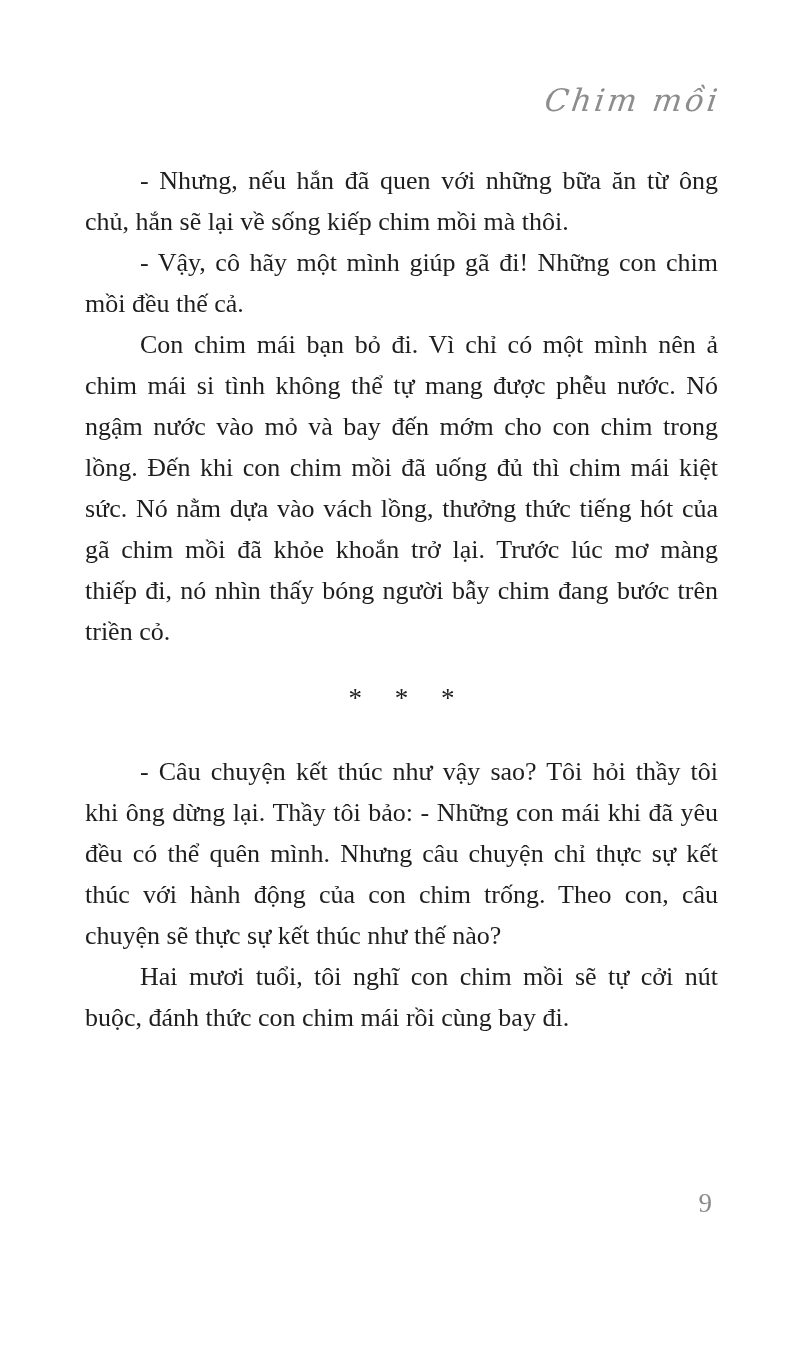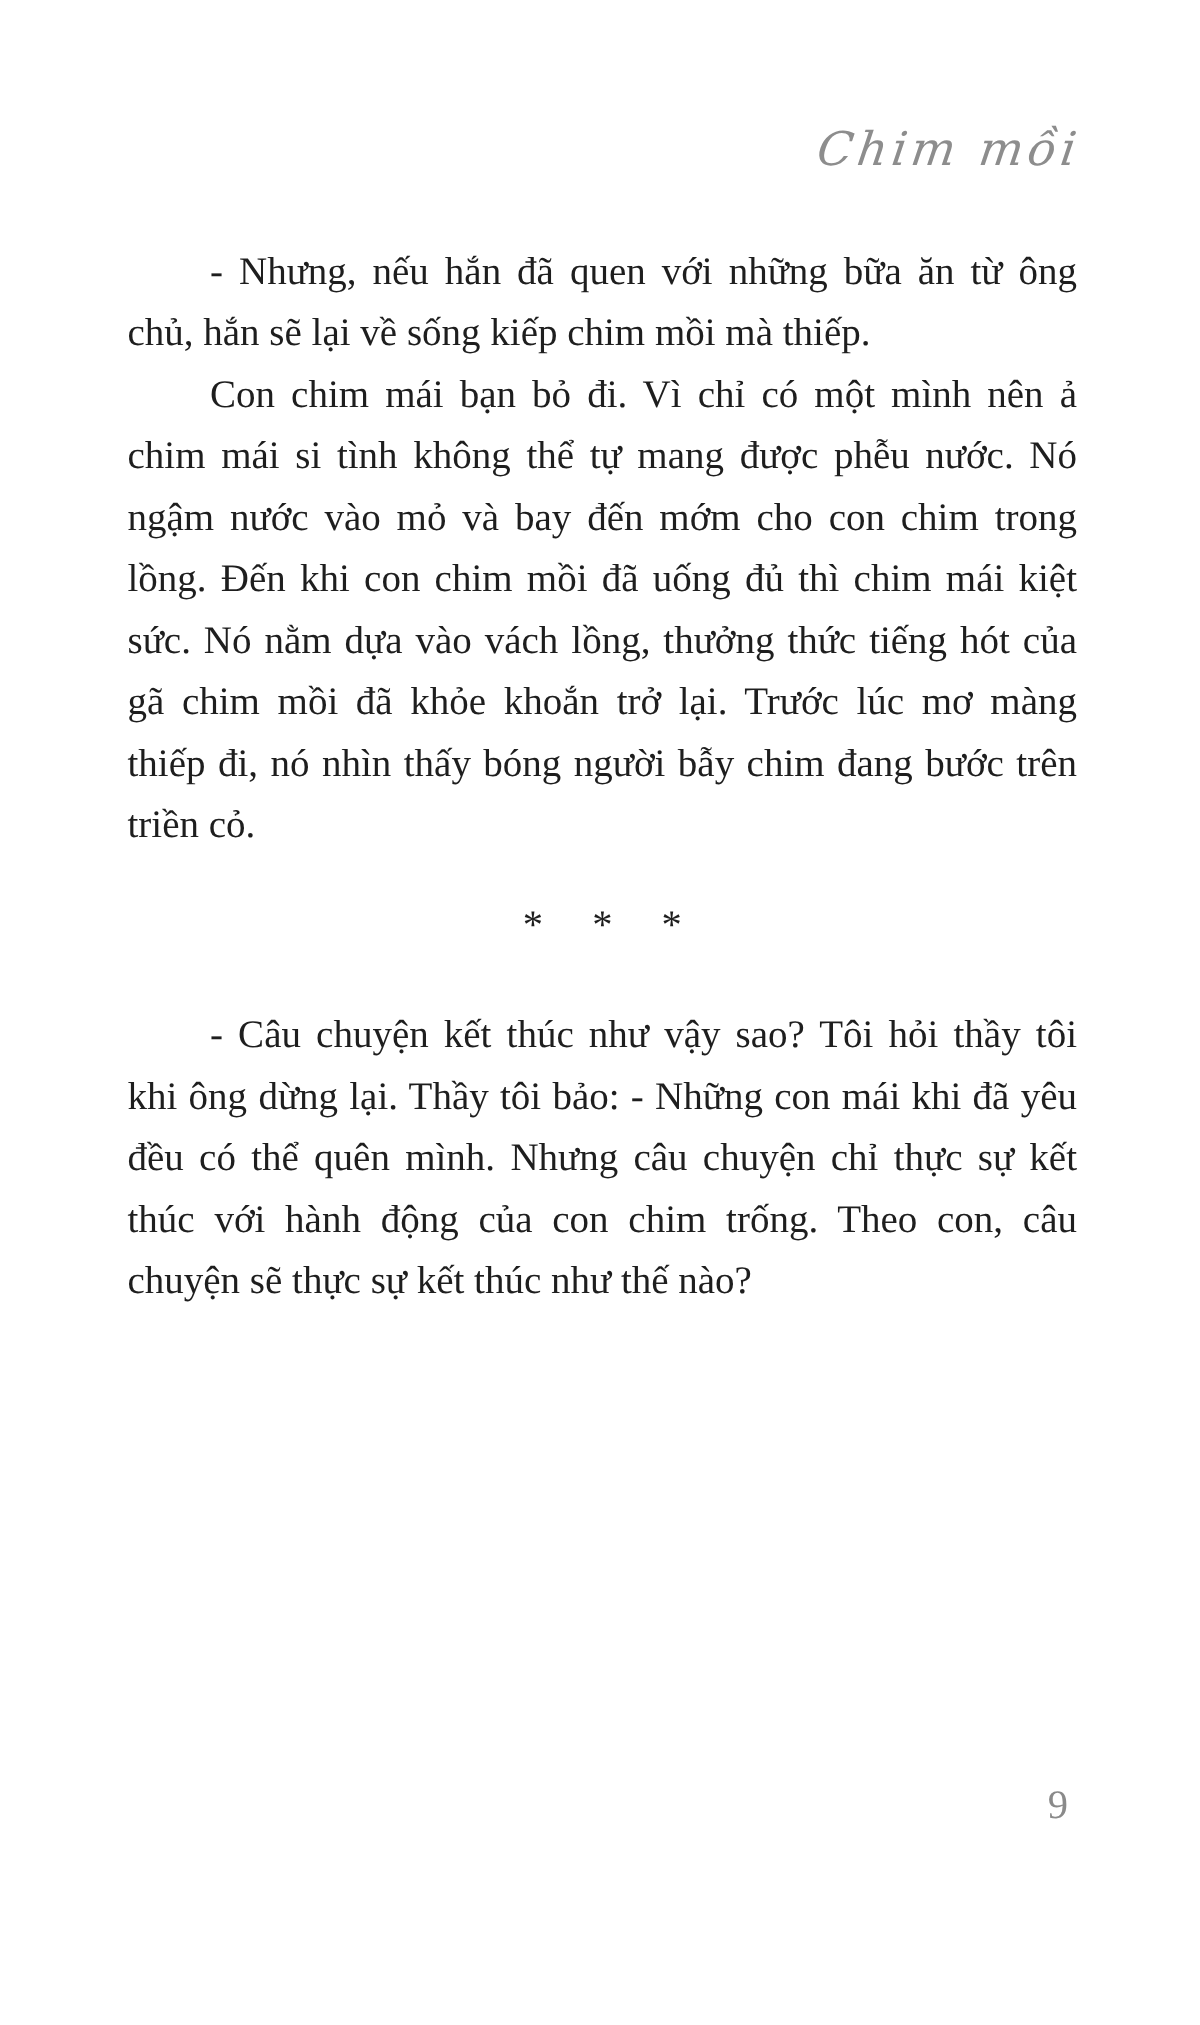--- a/index.html
+++ b/index.html
@@ -60,23 +60,25 @@
   }
 </style>
 </head>
 <body>
 
 <div class="page">
 
   <div class="running-header">Chim mồi</div>
 
   <div class="body-text">
-    <p>- Nhưng, nếu hắn đã quen với những bữa ăn từ ông chủ, hắn sẽ lại về sống kiếp chim mồi mà thiếp.</p>
+    <p>- Nhưng, nếu hắn đã quen với những bữa ăn từ ông chủ, hắn sẽ lại về sống kiếp chim mồi mà thôi.</p>
+    <p>- Vậy, cô hãy một mình giúp gã đi! Những con chim mồi đều thế cả.</p>
     <p>Con chim mái bạn bỏ đi. Vì chỉ có một mình nên ả chim mái si tình không thể tự mang được phễu nước. Nó ngậm nước vào mỏ và bay đến mớm cho con chim trong lồng. Đến khi con chim mồi đã uống đủ thì chim mái kiệt sức. Nó nằm dựa vào vách lồng, thưởng thức tiếng hót của gã chim mồi đã khỏe khoắn trở lại. Trước lúc mơ màng thiếp đi, nó nhìn thấy bóng người bẫy chim đang bước trên triền cỏ.</p>
 
     <div class="separator">* * *</div>
 
     <p>- Câu chuyện kết thúc như vậy sao? Tôi hỏi thầy tôi khi ông dừng lại. Thầy tôi bảo: - Những con mái khi đã yêu đều có thể quên mình. Nhưng câu chuyện chỉ thực sự kết thúc với hành động của con chim trống. Theo con, câu chuyện sẽ thực sự kết thúc như thế nào?</p>
+    <p>Hai mươi tuổi, tôi nghĩ con chim mồi sẽ tự cởi nút buộc, đánh thức con chim mái rồi cùng bay đi.</p>
   </div>
 
   <div class="page-number">9</div>
 
 </div>
 
 </body></html>

